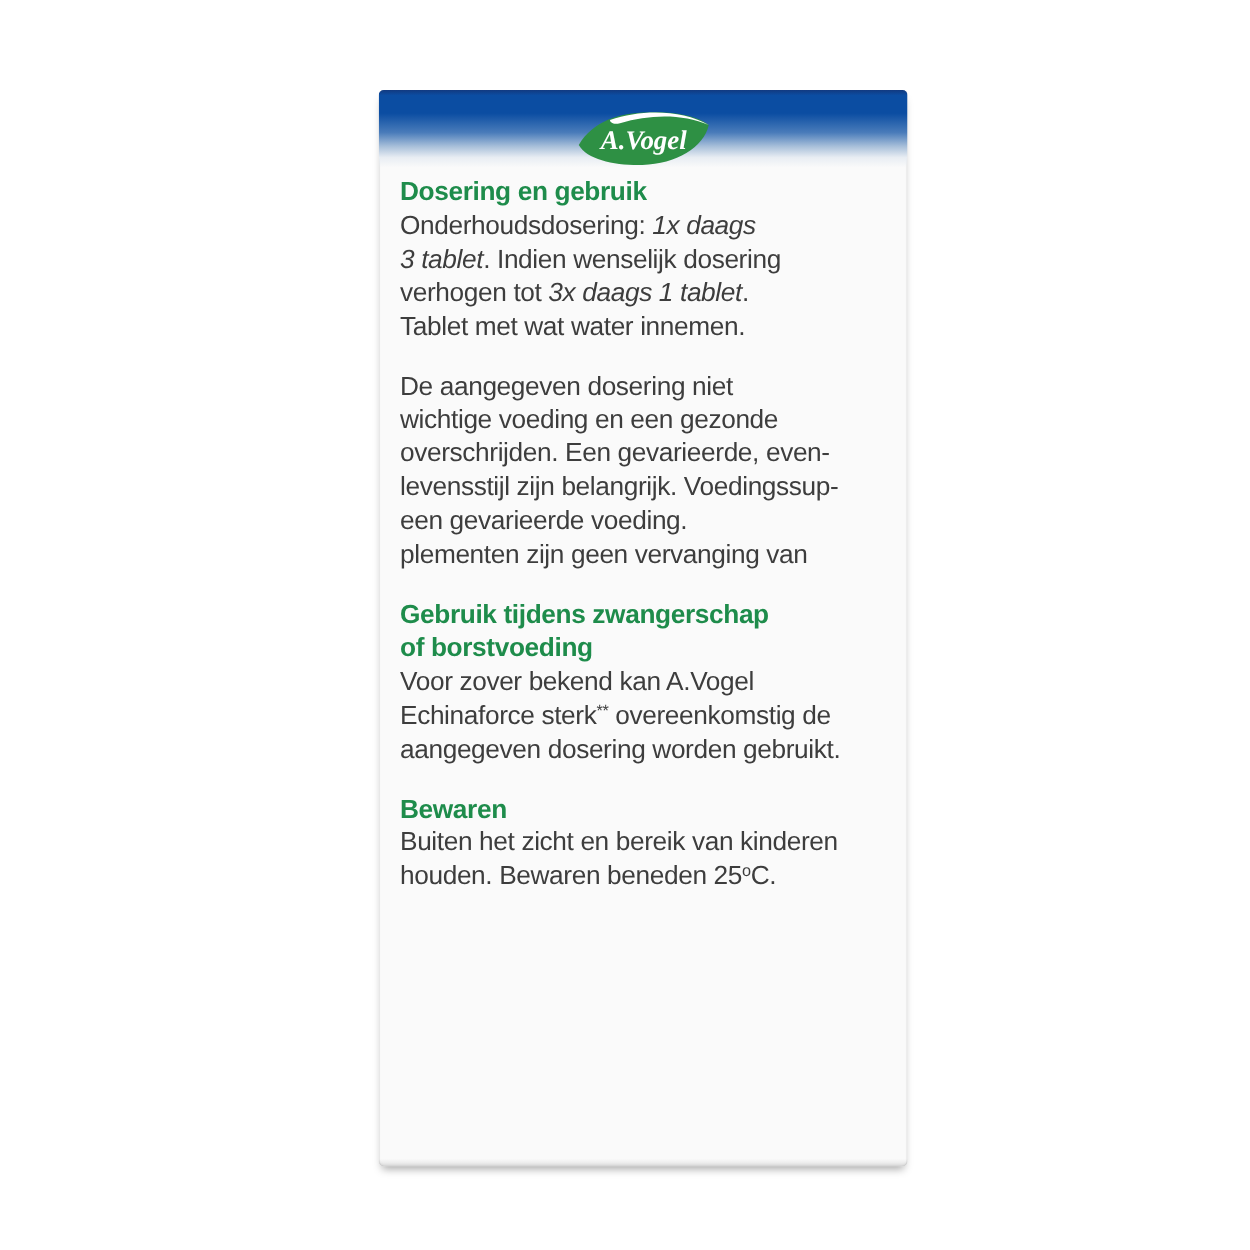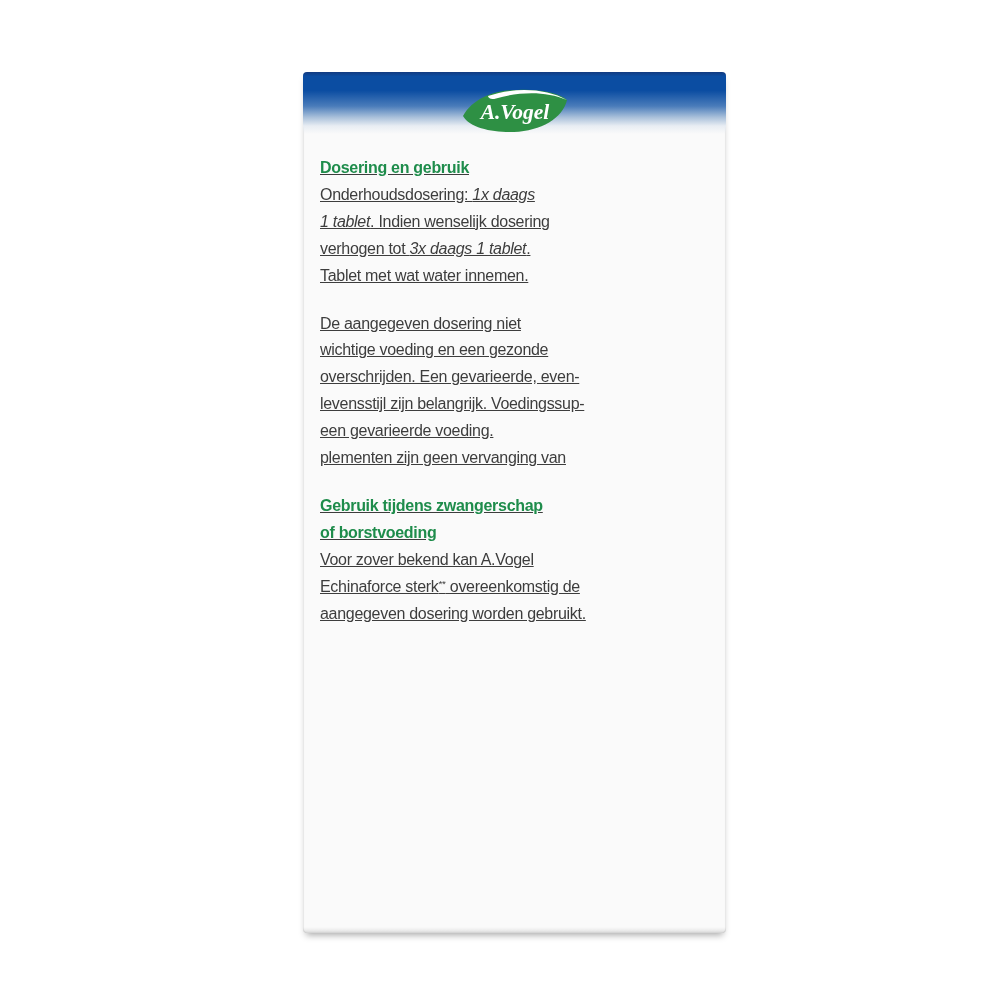--- a/index.html
+++ b/index.html
@@ -35,24 +35,23 @@
       #4a7cba 55%,
       #a9c0da 73%,
       #e8edf3 87%,
       rgba(250,250,250,0) 100%);
   }
   .logo{
     position:absolute;top:16px;left:50%;transform:translateX(-50%);
     width:106px;height:46px;
   }
   .content{
-    position:absolute;left:17px;top:83px;width:364px;
-    font-size:16px;line-height:26.9px;letter-spacing:-0.3px;
+    position:absolute;left:17px;top:69px;width:364px;
+    font-size:21px;line-height:26.9px;letter-spacing:-0.3px;
     color:var(--body-text);
-    text-decoration:underline;
   }
   .section{margin:0 0 21px 0;}
   .section:last-child{margin-bottom:0;}
   .h{
     color:var(--green);font-weight:bold;white-space:nowrap;
   }
   .l{white-space:nowrap;}
   .l .it{font-style:italic;}
   .l sup{font-size:62%;line-height:0;vertical-align:baseline;position:relative;top:-0.45em;}
   .box-bottom-shade{
@@ -70,35 +69,40 @@
   <svg class="logo" viewBox="0 0 106 46" xmlns="http://www.w3.org/2000/svg">
     <path d="M1,28 C12,9 34,2 56,2 C80,1 98,6 105,12 C101,30 79,43 52,44 C30,44.5 8,40 1,28 Z" fill="#2e9044"></path>
     <path d="M26,8 C52,-1 84,0 105,12 C84,3 58,3.5 34,10.5 C29,12 26,10 26,8 Z" fill="#ffffff"></path>
     <text x="53" y="31" text-anchor="middle" font-family="Liberation Serif, DejaVu Serif, serif" font-style="italic" font-weight="bold" font-size="21.5" fill="#ffffff">A.Vogel</text>
   </svg>
 
   <div class="content">
       <div class="section">
         <div class="h">Dosering en gebruik</div>
         <div class="l"><span>Onderhoudsdosering: </span><span class="it">1x daags</span></div>
-        <div class="l"><span class="it">1 tablet</span><span>. Indien wenselijk dosering</span></div>
+        <div class="l"><span class="it">3 tablet</span><span>. Indien wenselijk dosering</span></div>
         <div class="l"><span>verhogen tot </span><span class="it">3x daags 1 tablet</span><span>.</span></div>
         <div class="l"><span>Tablet met wat water innemen.</span></div>
       </div>
       <div class="section">
         <div class="l"><span>De aangegeven dosering niet</span></div>
         <div class="l"><span>wichtige voeding en een gezonde</span></div>
         <div class="l"><span>overschrijden. Een gevarieerde, even-</span></div>
         <div class="l"><span>levensstijl zijn belangrijk. Voedingssup-</span></div>
         <div class="l"><span>een gevarieerde voeding.</span></div>
         <div class="l"><span>plementen zijn geen vervanging van</span></div>
       </div>
       <div class="section">
         <div class="h">Gebruik tijdens zwangerschap</div>
         <div class="h">of borstvoeding</div>
         <div class="l"><span>Voor zover bekend kan A.Vogel</span></div>
         <div class="l"><span>Echinaforce sterk</span><sup>**</sup><span> overeenkomstig de</span></div>
         <div class="l"><span>aangegeven dosering worden gebruikt.</span></div>
       </div>
+      <div class="section">
+        <div class="h">Bewaren</div>
+        <div class="l"><span>Buiten het zicht en bereik van kinderen</span></div>
+        <div class="l"><span>houden. Bewaren beneden 25</span><sup>o</sup><span>C.</span></div>
+      </div>
     </div>
 
   <div class="box-bottom-shade"></div>
 </div>
 
 </body></html>

